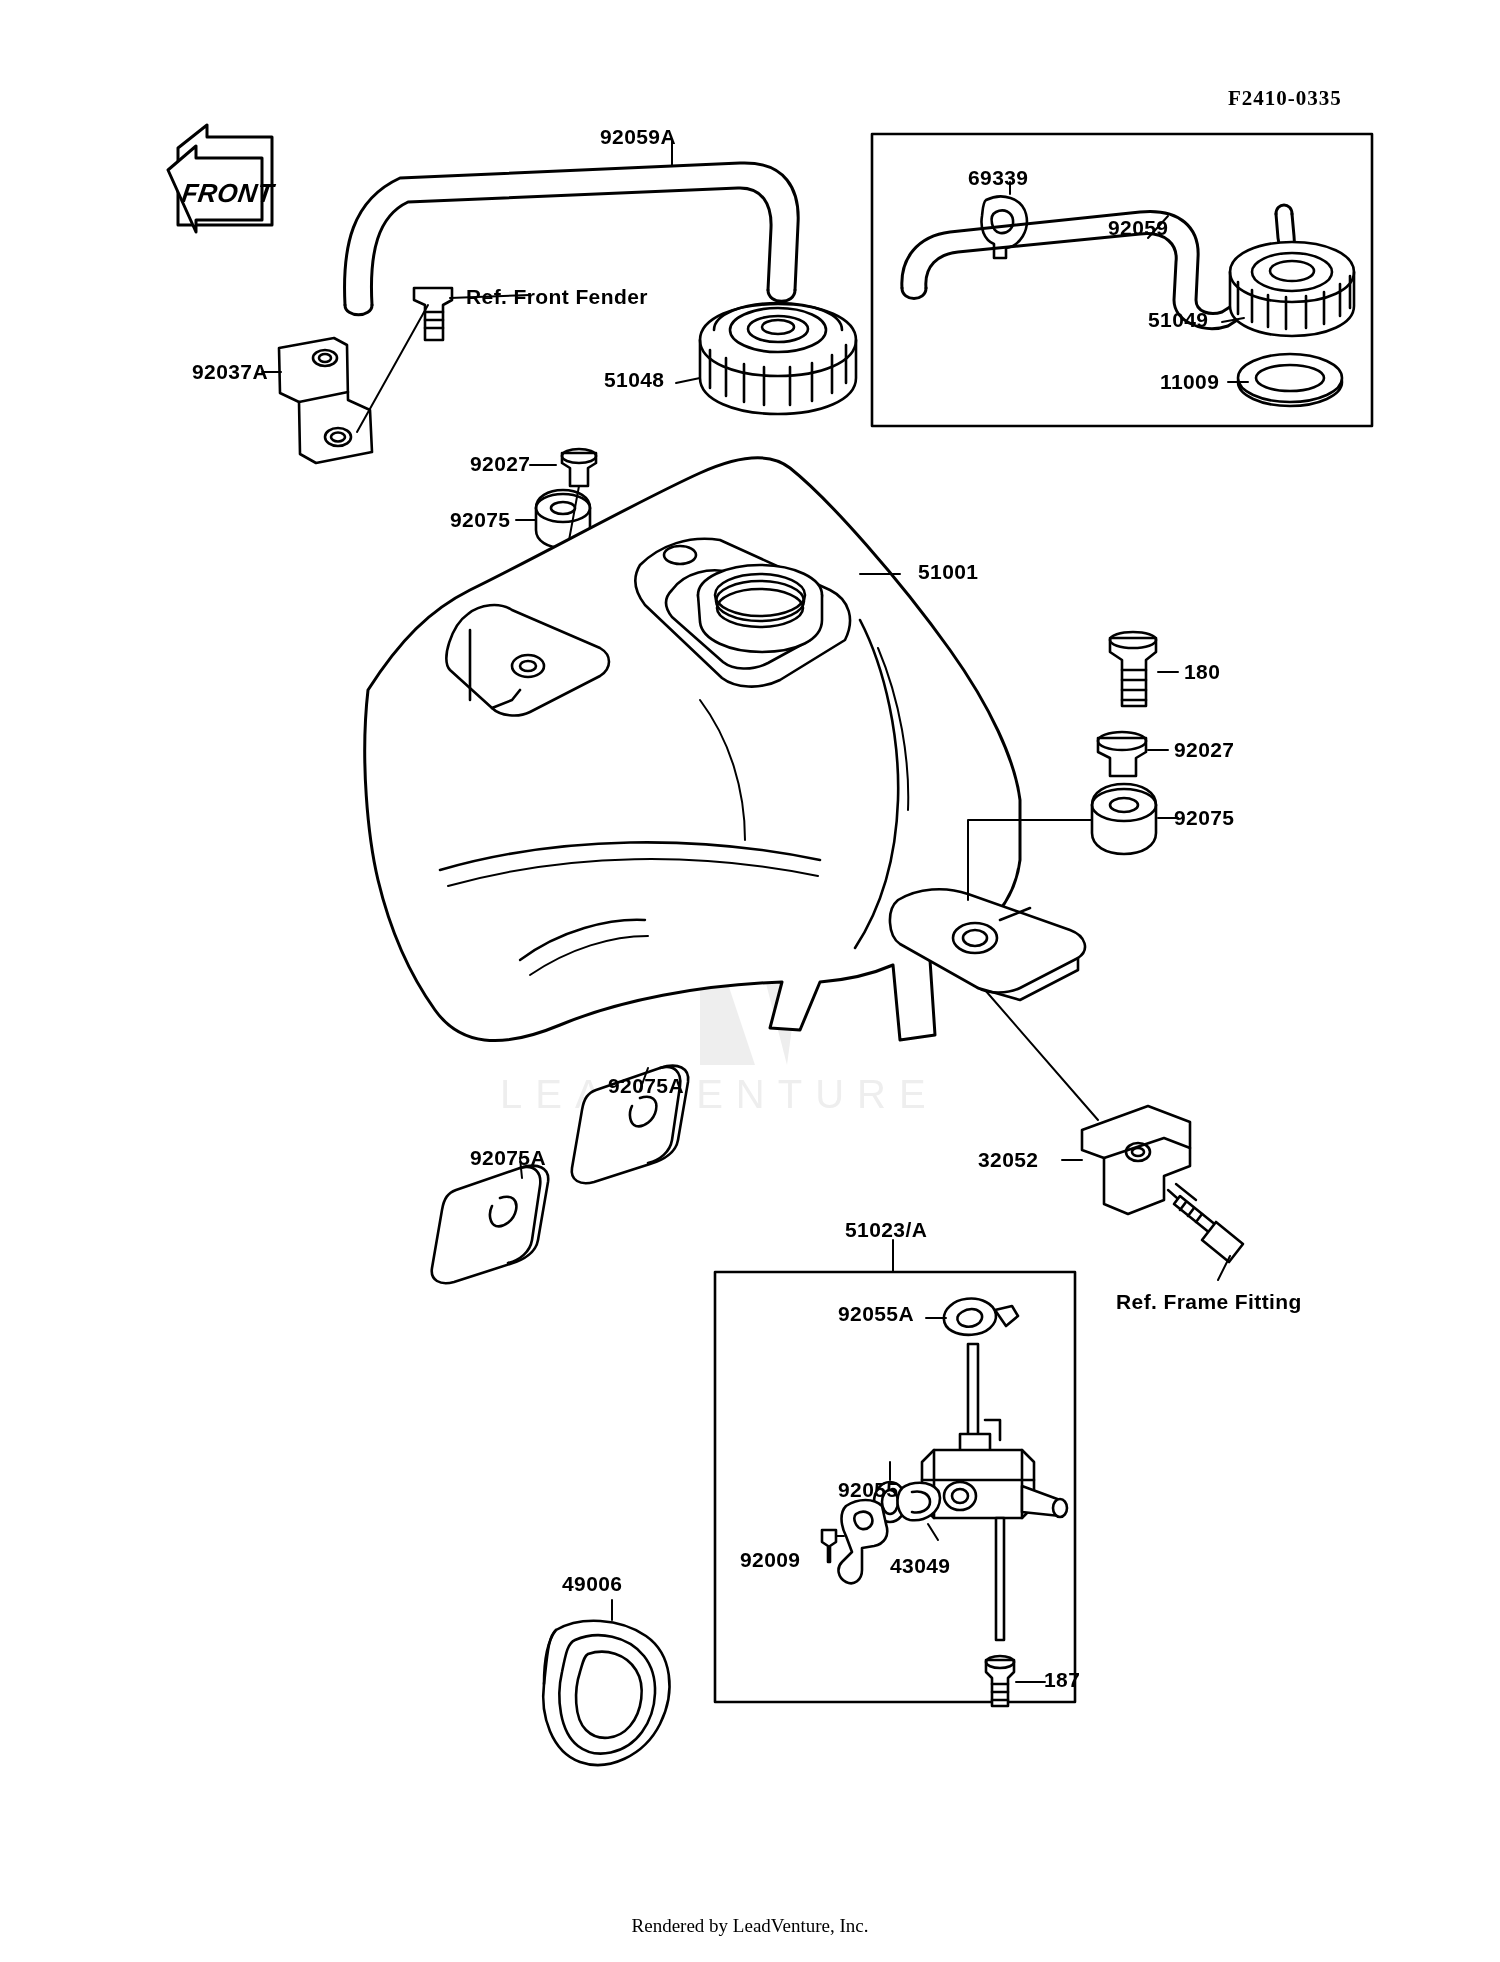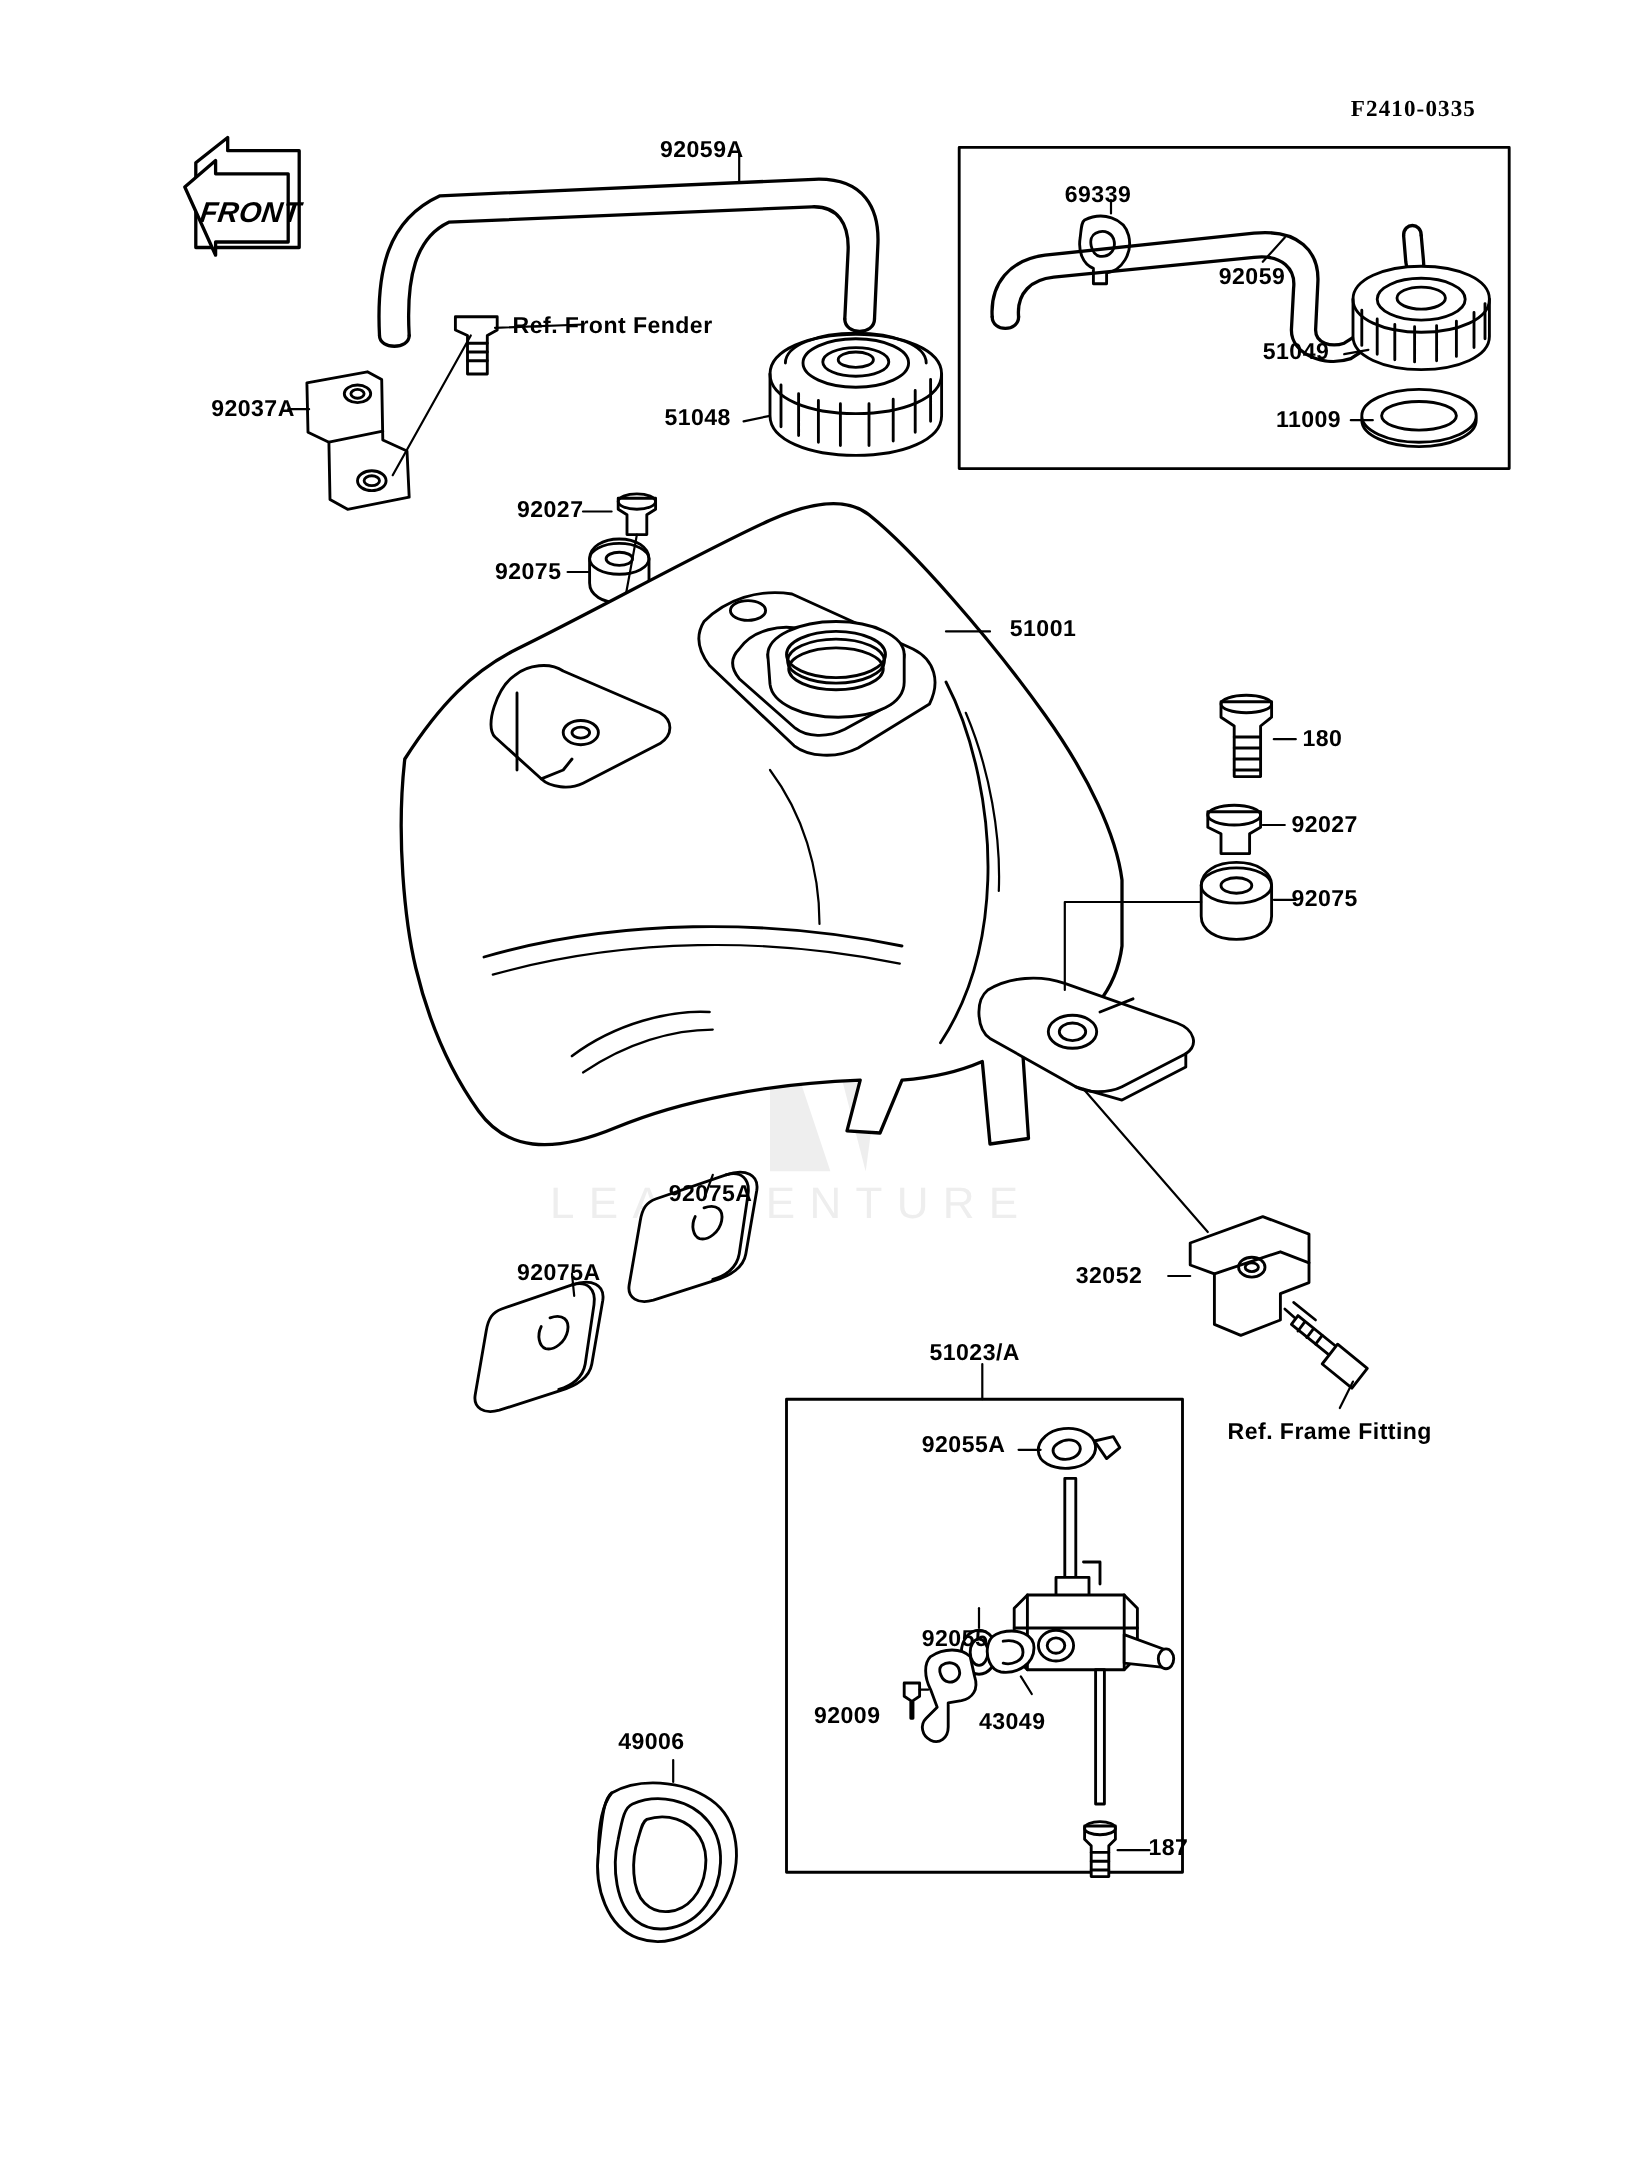--- a/index.html
+++ b/index.html
@@ -350,17 +350,18 @@
   <div class="lbl" style="left:1116px; top:1290px;">Ref. Frame Fitting</div>
   <div class="lbl" style="left:845px; top:1218px;">51023/A</div>
   <div class="lbl" style="left:838px; top:1302px;">92055A</div>
   <div class="lbl" style="left:838px; top:1478px;">92055</div>
   <div class="lbl" style="left:740px; top:1548px;">92009</div>
   <div class="lbl" style="left:890px; top:1554px;">43049</div>
   <div class="lbl" style="left:562px; top:1572px;">49006</div>
   <div class="lbl" style="left:1044px; top:1668px;">187</div>
 
   <div class="lbl" style="left:968px; top:166px;">69339</div>
-  <div class="lbl" style="left:1108px; top:216px;margin-top:24px;">92059</div>
+  <div class="lbl" style="left:1108px; top:216px;">92059</div>
   <div class="lbl" style="left:1148px; top:308px;">51049</div>
   <div class="lbl" style="left:1148px; top:370px;margin-left:12px;">11009</div>
 
+  <div class="footer">Rendered by LeadVenture, Inc.</div>
 </div>
 
 </body></html>

